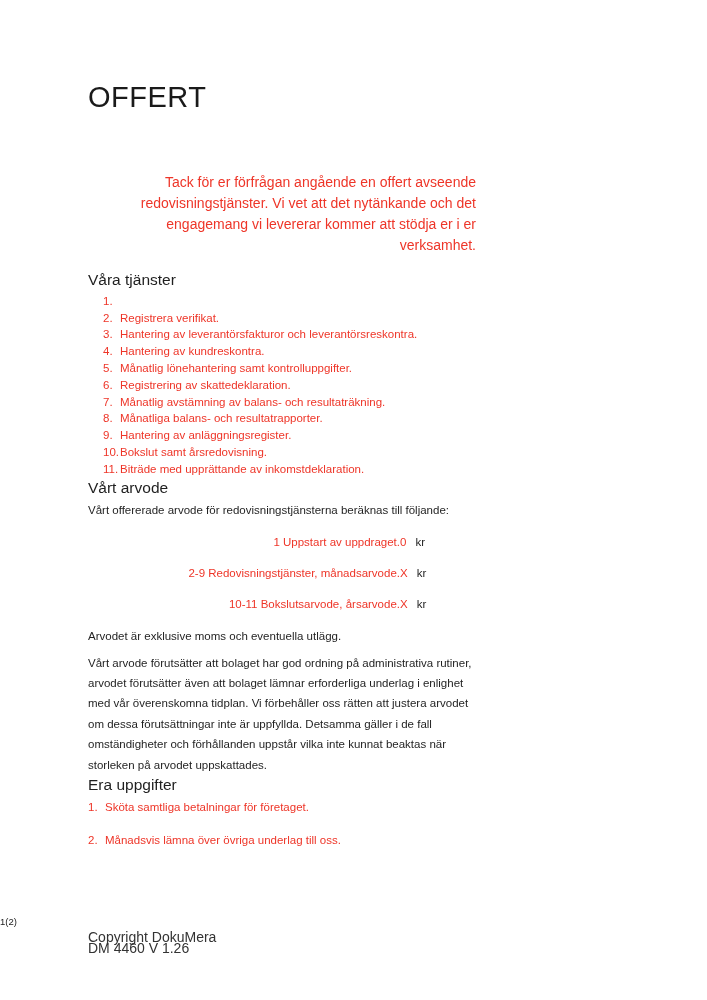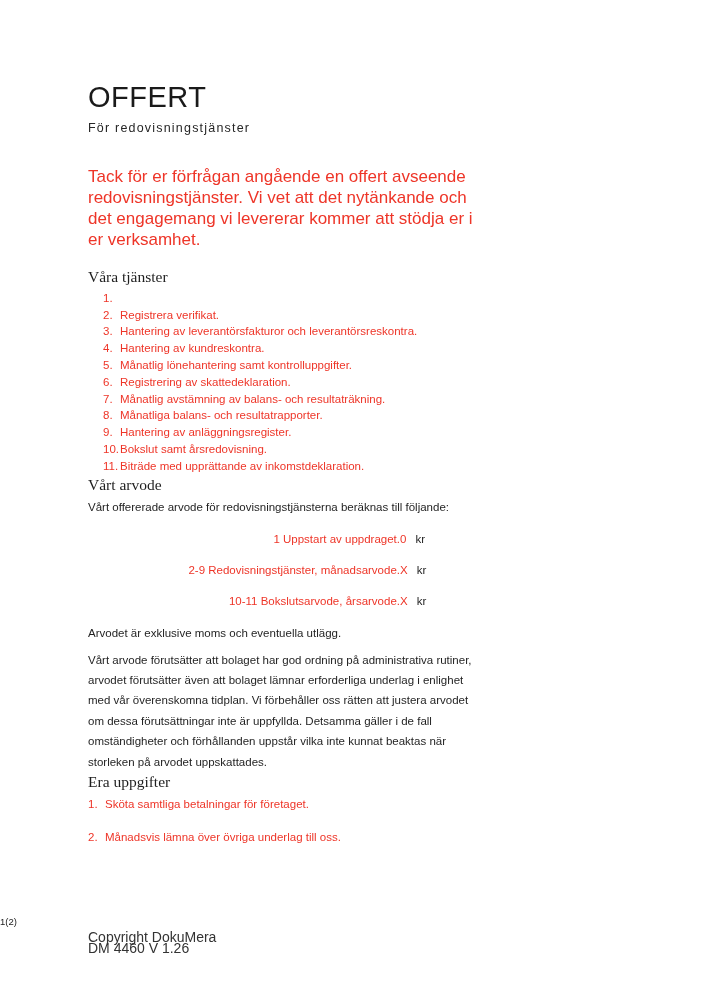--- a/index.html
+++ b/index.html
@@ -29,32 +29,32 @@
     color: #1a1a1a;
   }
   .doc-subtitle {
     margin-top: 7px;
     font-size: 12.5px;
     line-height: 1.2;
     letter-spacing: 1.2px;
     color: #262626;
   }
   .intro {
-    margin-top: 30px;
-    font-size: 17px;
+    margin-top: 58px;
+    font-size: 14px;
     line-height: 21px;
     max-width: 537px;
+    text-align: right;
   }
   h2.section-heading {
     margin: 0;
     font-size: 15.5px;
     line-height: 19px;
     font-weight: 400;
     color: #1f1f1f;
-    font-family: Liberation Serif, serif;
   }
   .h-services { margin-top: 25px; }
   .h-fees     { margin-top: 25px; }
   .h-duties   { margin-top: 14px; }
 
   .num-list { margin-top: 4px; }
   .num-item {
     display: flex;
     font-size: 11.5px;
     line-height: 16.8px;
@@ -114,21 +114,20 @@
     line-height: 10.5px;
     color: #333333;
   }
 </style>
 </head>
 <body>
 
 <div class="page">
 
   <h1 class="doc-title">OFFERT</h1>
-  <div class="doc-subtitle">För redovisningstjänster</div>
 
   <p class="intro red">Tack för er förfrågan angående en offert avseende redovisningstjänster. Vi vet att det nytänkande och det engagemang vi levererar kommer att stödja er i er verksamhet.</p>
 
   <h2 class="section-heading h-services">Våra tjänster</h2>
   <div class="num-list services-list">
     <div class="num-item red">
       <span class="num">1.</span>
     </div>
     <div class="num-item red">
       <span class="num">2.</span>

